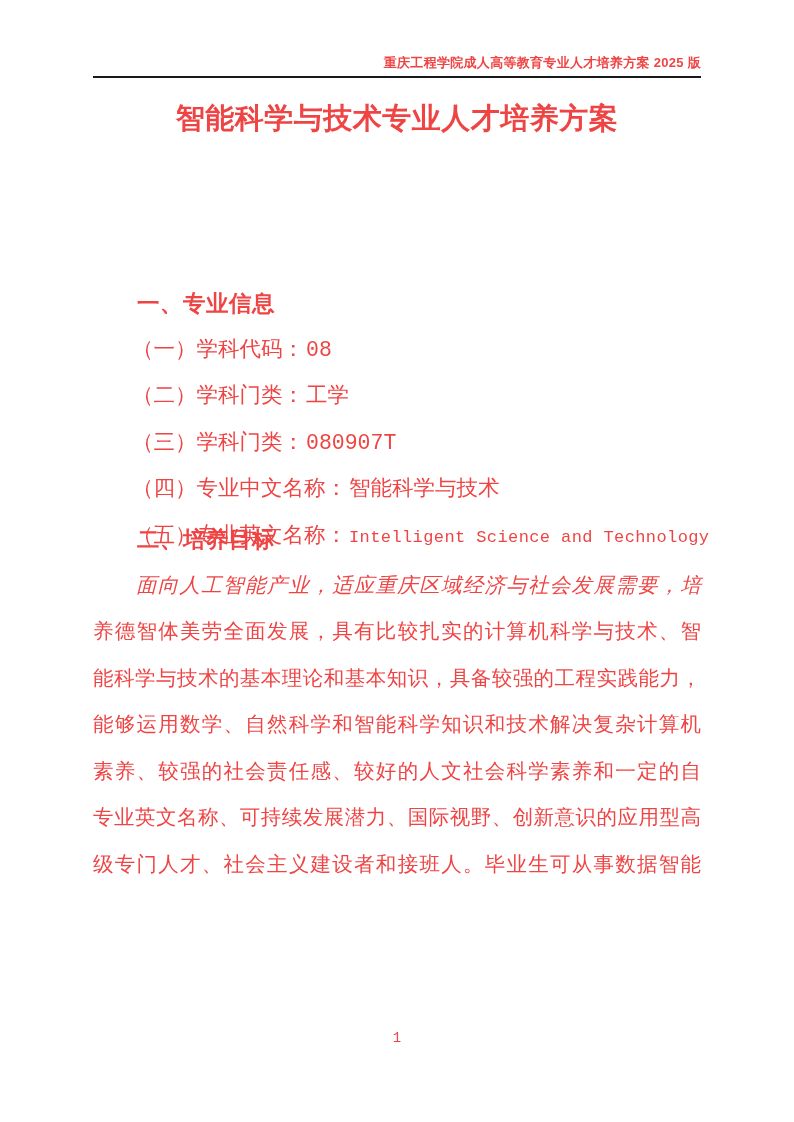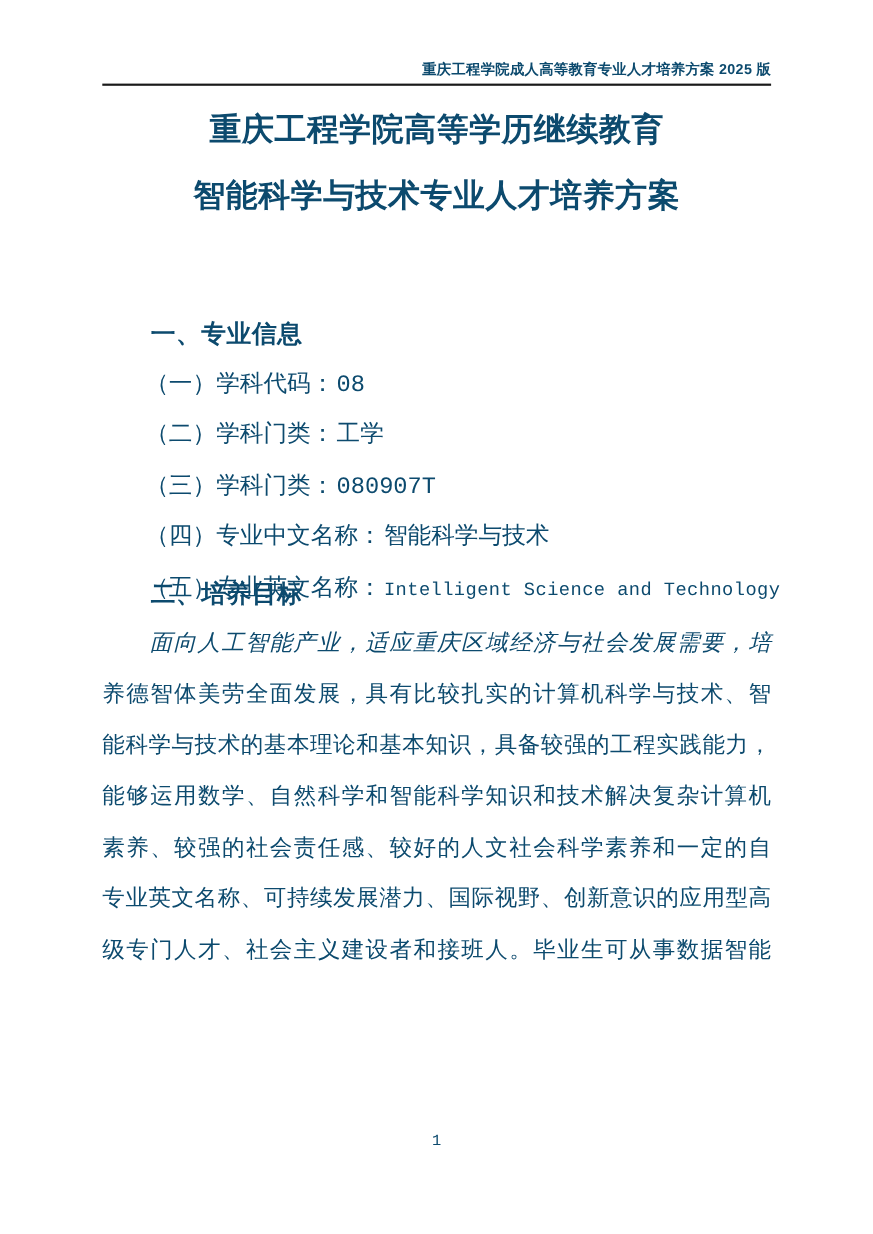--- a/index.html
+++ b/index.html
@@ -6,21 +6,21 @@
     margin: 0;
     padding: 0;
     background: #ffffff;
   }
   .page {
     position: relative;
     width: 794px;
     height: 1071px;
     background: #ffffff;
     overflow: hidden;
-    color: #0c4a6e;
+    color: #ef4444;
   }
   
   .f-hei {
     font-family: "Liberation Sans", "DejaVu Sans", sans-serif;
     font-weight: bold;
   }
   
   .f-fang {
     font-family: "Liberation Mono", "DejaVu Sans Mono", serif;
     font-weight: normal;
@@ -97,21 +97,20 @@
 </style>
 </head>
 <body>
 
 <div class="page">
 
   <div class="header-text f-hei">重庆工程学院成人高等教育专业人才培养方案 2025 版</div>
   <div class="header-rule"></div>
 
   <div class="doc-title f-hei">
-    <div>重庆工程学院高等学历继续教育</div>
     <div>智能科学与技术专业人才培养方案</div>
   </div>
 
   <div class="content sec-1">
     <div class="row sec-heading f-hei">一、专业信息</div>
 
     <div class="row item f-fang">
       <span>（一）学科代码：</span><span class="value">08</span>
     </div>
     <div class="row item f-fang">

